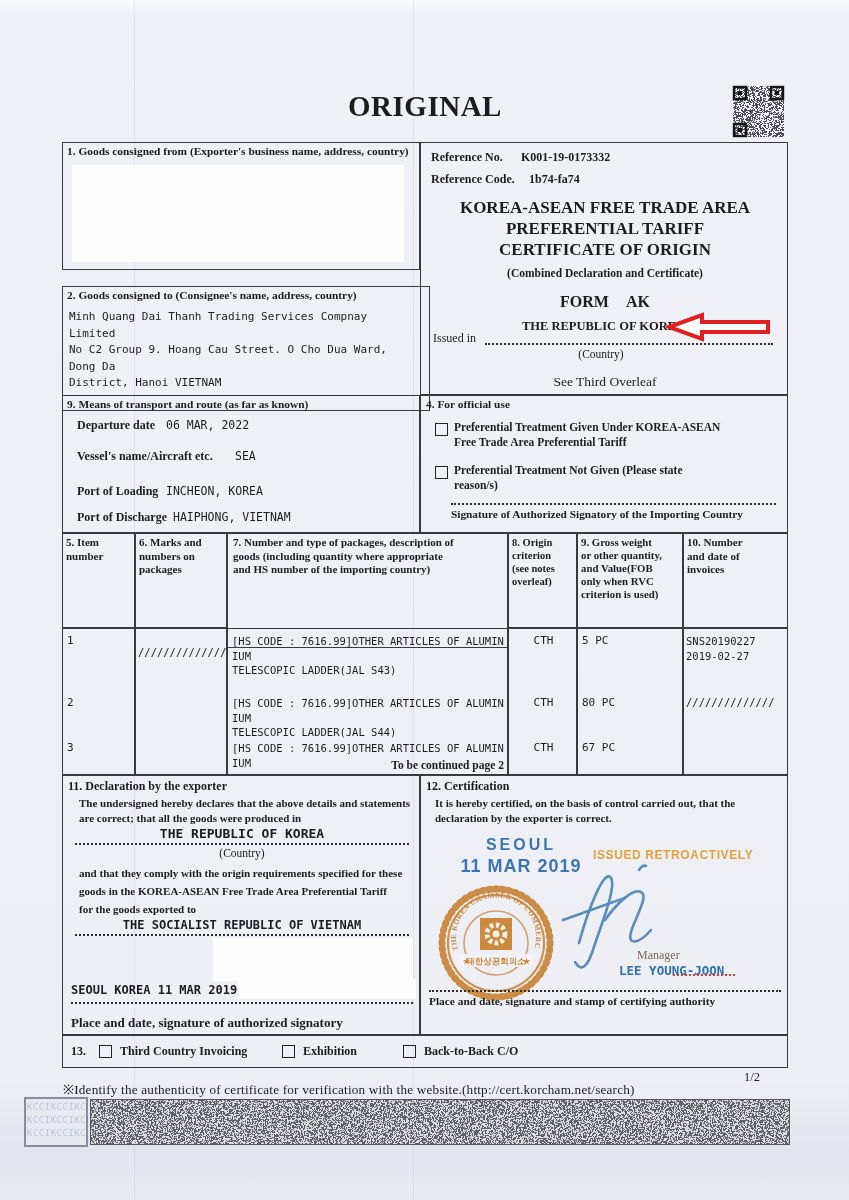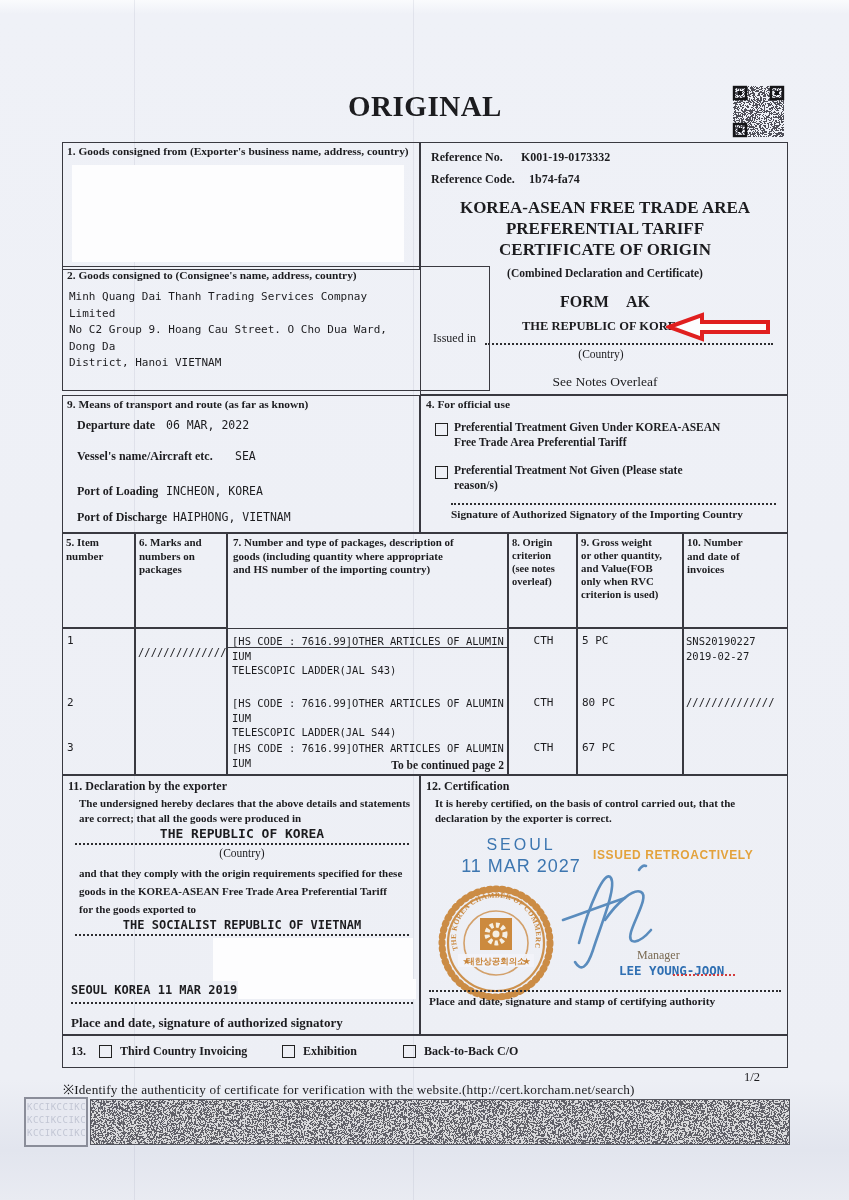--- a/index.html
+++ b/index.html
@@ -8,21 +8,21 @@
         font-family:"Liberation Serif",serif;color:#1c1c1f;}
   .a{position:absolute;}
   .cell{position:absolute;border:1px solid #393940;box-sizing:border-box;}
   .lbl{font-weight:bold;font-size:11.4px;}
   .mono{font-family:"DejaVu Sans Mono",monospace;}
   .ml{white-space:pre-line;}
   .dotline{border-bottom:2px dotted #2d2d30;height:0;}
   .cb{position:absolute;width:11px;height:11px;border:1.6px solid #222;background:transparent;}
   .ctr{text-align:center;}
   .fold{position:absolute;top:0;width:1px;height:1200px;background:#9aa0b5;opacity:.18;}
-  .blue{color:#2e6cab;font-family:"Liberation Sans",sans-serif;font-weight:normal;}
+  .blue{color:#2e6cab;font-family:"Liberation Sans",sans-serif;font-weight:bold;}
   .redact{position:absolute;background:#fdfdfe;}
 </style>
 </head>
 <body>
 
 <div class="page">
 
   <div class="fold" style="left:134px"></div>
   <div class="fold" style="left:413px"></div>
 
@@ -75,24 +75,24 @@
       <div class="a ctr" style="left:0;top:150px;width:368px;font-size:16px;font-weight:bold;word-spacing:14px;">FORM AK</div>
 
       <div class="a ctr" style="left:60px;top:176px;width:245px;font-size:12.5px;font-weight:bold;">THE REPUBLIC OF KOREA</div>
 
       <svg class="a" style="left:245px;top:169px;" width="106" height="30" viewBox="0 0 106 30">
         <polygon points="3,15 36,3 36,10 102,10 102,20 36,20 36,27" fill="#fdfdfe" stroke="#e01f1f" stroke-width="4"></polygon>
       </svg>
       <div class="a" style="left:12px;top:188px;font-size:12px;">Issued in</div>
       <div class="a dotline" style="left:64px;top:200px;width:288px;"></div>
       <div class="a ctr" style="left:100px;top:205px;width:160px;font-size:11.5px;">(Country)</div>
-      <div class="a ctr" style="left:0;top:231px;width:368px;font-size:13.5px;">See Notes Overleaf</div>
-    </div>
-
-    <div class="cell" style="left:0;top:124px;width:428px;height:125px;text-decoration:underline;">
+      <div class="a ctr" style="left:0;top:231px;width:368px;font-size:13.5px;">See Third Overleaf</div>
+    </div>
+
+    <div class="cell" style="left:0;top:144px;width:368px;height:125px;text-decoration:underline;">
       <div class="a lbl" style="left:4px;top:2px;width:350px;">2. Goods consigned to (Consignee's name, address, country)</div>
       <div class="a ml mono" style="left:6px;top:22px;width:348px;font-size:11px;line-height:16.5px;">Minh Quang Dai Thanh Trading Services Compnay Limited
 No C2 Group 9. Hoang Cau Street. O Cho Dua Ward, Dong Da
 District, Hanoi VIETNAM</div>
     </div>
 
     <div class="cell" style="left:0;top:253px;width:358px;height:138px;">
       <div class="a lbl" style="left:4px;top:2px;">9. Means of transport and route (as far as known)</div>
       <div class="a" style="left:14px;top:22px;font-size:12px;font-weight:bold;">Departure date</div>
       <div class="a mono" style="left:103px;top:22px;font-size:11.5px;">06 MAR, 2022</div>
@@ -190,21 +190,21 @@
       <div class="a dotline" style="left:8px;top:226px;width:342px;"></div>
       <div class="a" style="left:8px;top:239px;font-size:13px;font-weight:bold;">Place and date, signature of authorized signatory</div>
     </div>
 
     <div class="cell" style="left:358px;top:633px;width:368px;height:260px;">
       <div class="a lbl" style="left:5px;top:3px;font-size:12px;">12. Certification</div>
       <div class="a ml" style="left:14px;top:20px;width:348px;font-size:11px;font-weight:600;line-height:15px;">It is hereby certified, on the basis of control carried out, that the
 declaration by the exporter is correct.</div>
 
       <div class="a ctr blue" style="left:40px;top:60px;width:120px;font-size:16px;letter-spacing:3px;opacity:.92;">SEOUL</div>
-      <div class="a ctr blue" style="left:18px;top:80px;width:164px;font-size:18px;letter-spacing:1px;opacity:.92;">11 MAR 2027</div>
+      <div class="a ctr blue" style="left:18px;top:80px;width:164px;font-size:18px;letter-spacing:1px;opacity:.92;">11 MAR 2019</div>
 
       <div class="a" style="left:172px;top:72px;font-size:12px;font-weight:bold;font-family:'Liberation Sans',sans-serif;color:#e3a23c;letter-spacing:.6px;">ISSUED RETROACTIVELY</div>
 
       <svg class="a" style="left:16px;top:108px;" width="118" height="118" viewBox="0 0 118 118">
         <circle cx="59" cy="59" r="54" fill="none" stroke="#c9863b" stroke-width="7" stroke-dasharray="1.5 5" stroke-linecap="round" opacity=".95"></circle>
         <circle cx="59" cy="59" r="48" fill="none" stroke="#c9863b" stroke-width="2.2" opacity=".9"></circle>
         <circle cx="59" cy="59" r="32" fill="none" stroke="#c9863b" stroke-width="1.6" opacity=".75"></circle>
         <defs>
             <path id="ringp" d="M 21,66 A 40,40 0 1 1 97,66"></path>
           </defs>

